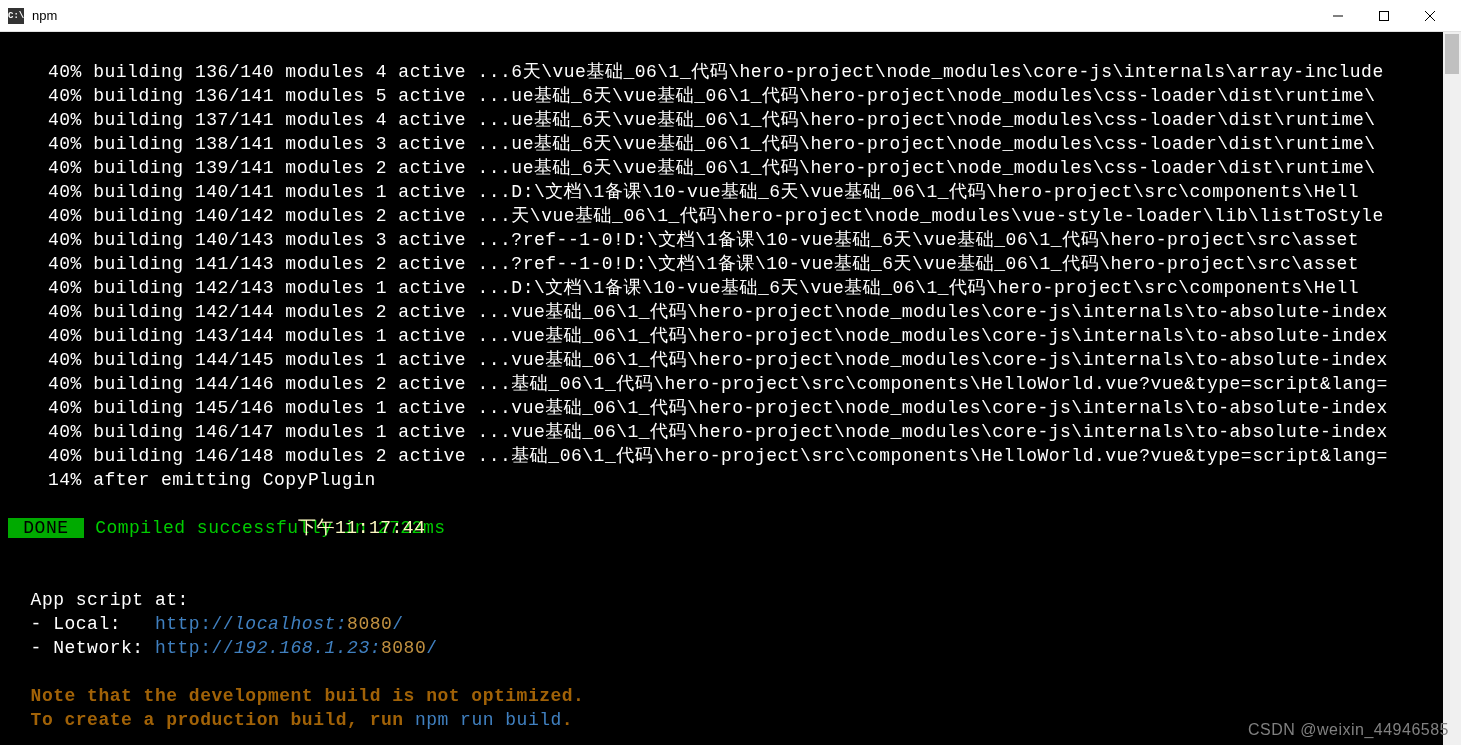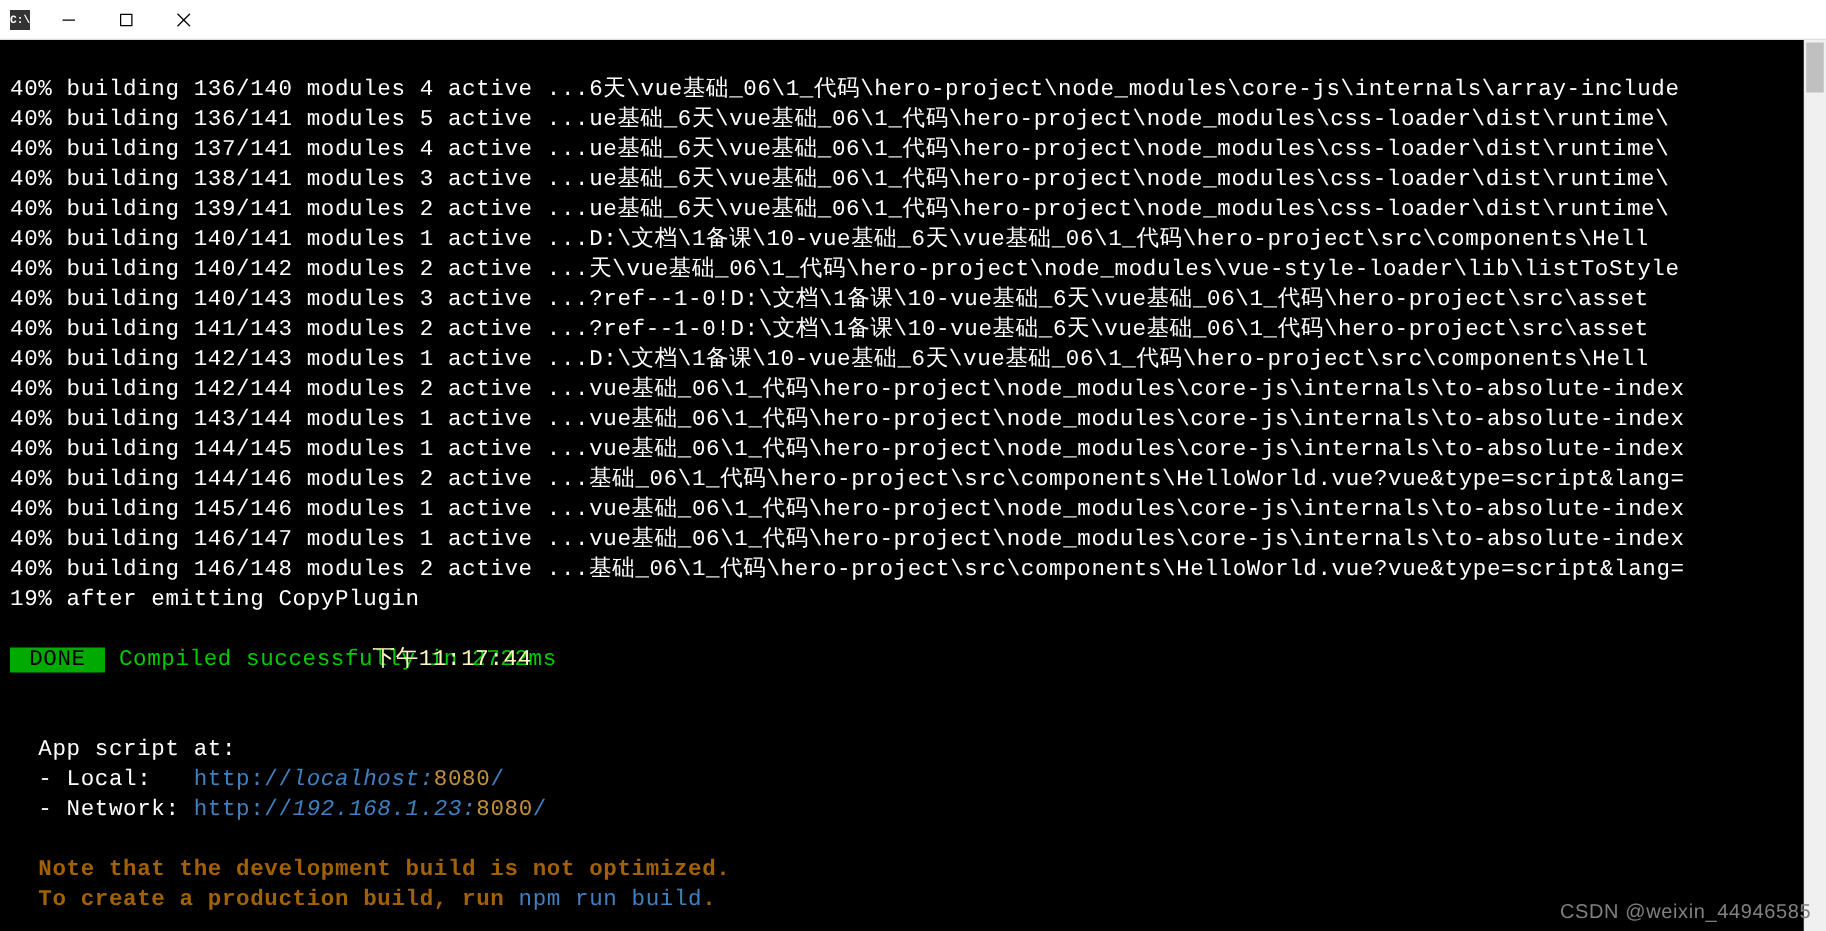--- a/index.html
+++ b/index.html
@@ -70,20 +70,21 @@
       white-space: pre;
       overflow: hidden;
       position: relative;
       letter-spacing: 0.5px;
     }
     .terminal-content {
       white-space: pre;
     }
     .build-line {
       color: #ffffff;
+      margin-left: 40px;
     }
     .done-badge {
       background: #00aa00;
       color: #000000;
       padding: 0 4px;
     }
     .success-msg {
       color: #00cc00;
     }
     .timestamp {
@@ -139,20 +140,21 @@
     .status-line {
       position: relative;
       margin-top: 17px;
     }
   </style>
 </head>
 <body>
 
 <div class="titlebar">
   <span class="titlebar-icon">C:\</span>
+  <span class="titlebar-title">npm</span>
   <div class="titlebar-controls">
     <div class="titlebar-btn">
       <svg viewBox="0 0 12 12">
           <line x1="1" y1="6" x2="11" y2="6" stroke="#000" stroke-width="1"></line>
         </svg>
     </div>
     <div class="titlebar-btn">
       <svg viewBox="0 0 12 12">
           <rect x="1.5" y="1.5" width="9" height="9" fill="none" stroke="#000" stroke-width="1"></rect>
         </svg>
@@ -177,21 +179,21 @@
 <span class="build-line">40% building 140/143 modules 3 active ...?ref--1-0!D:\文档\1备课\10-vue基础_6天\vue基础_06\1_代码\hero-project\src\asset</span>
 <span class="build-line">40% building 141/143 modules 2 active ...?ref--1-0!D:\文档\1备课\10-vue基础_6天\vue基础_06\1_代码\hero-project\src\asset</span>
 <span class="build-line">40% building 142/143 modules 1 active ...D:\文档\1备课\10-vue基础_6天\vue基础_06\1_代码\hero-project\src\components\Hell</span>
 <span class="build-line">40% building 142/144 modules 2 active ...vue基础_06\1_代码\hero-project\node_modules\core-js\internals\to-absolute-index</span>
 <span class="build-line">40% building 143/144 modules 1 active ...vue基础_06\1_代码\hero-project\node_modules\core-js\internals\to-absolute-index</span>
 <span class="build-line">40% building 144/145 modules 1 active ...vue基础_06\1_代码\hero-project\node_modules\core-js\internals\to-absolute-index</span>
 <span class="build-line">40% building 144/146 modules 2 active ...基础_06\1_代码\hero-project\src\components\HelloWorld.vue?vue&amp;type=script&amp;lang=</span>
 <span class="build-line">40% building 145/146 modules 1 active ...vue基础_06\1_代码\hero-project\node_modules\core-js\internals\to-absolute-index</span>
 <span class="build-line">40% building 146/147 modules 1 active ...vue基础_06\1_代码\hero-project\node_modules\core-js\internals\to-absolute-index</span>
 <span class="build-line">40% building 146/148 modules 2 active ...基础_06\1_代码\hero-project\src\components\HelloWorld.vue?vue&amp;type=script&amp;lang=</span>
-<span class="build-line">19% after emitting CopyPlugin</span>
+<span class="build-line">14% after emitting CopyPlugin</span>
 
 <span class="status-line"><span class="done-badge"> DONE </span> <span class="success-msg">Compiled successfully in 2722ms</span><span class="timestamp">下午11:17:44</span></span>
 
 
 <span>  App script at:</span>
 <span><span>  - Local:   </span><span class="url-protocol"><span>http://</span><span class="url-host">localhost:</span><span class="url-port">8080</span><span class="url-slash">/</span></span></span>
 <span><span>  - Network: </span><span class="url-protocol"><span>http://</span><span class="url-host">192.168.1.23:</span><span class="url-port">8080</span><span class="url-slash">/</span></span></span>
 
 <span class="note-text">  Note that the development build is not optimized.</span>
 <span><span class="note-text">  To create a production build, run </span><span class="npm-cmd">npm run build</span><span class="note-text">.</span></span></div>

